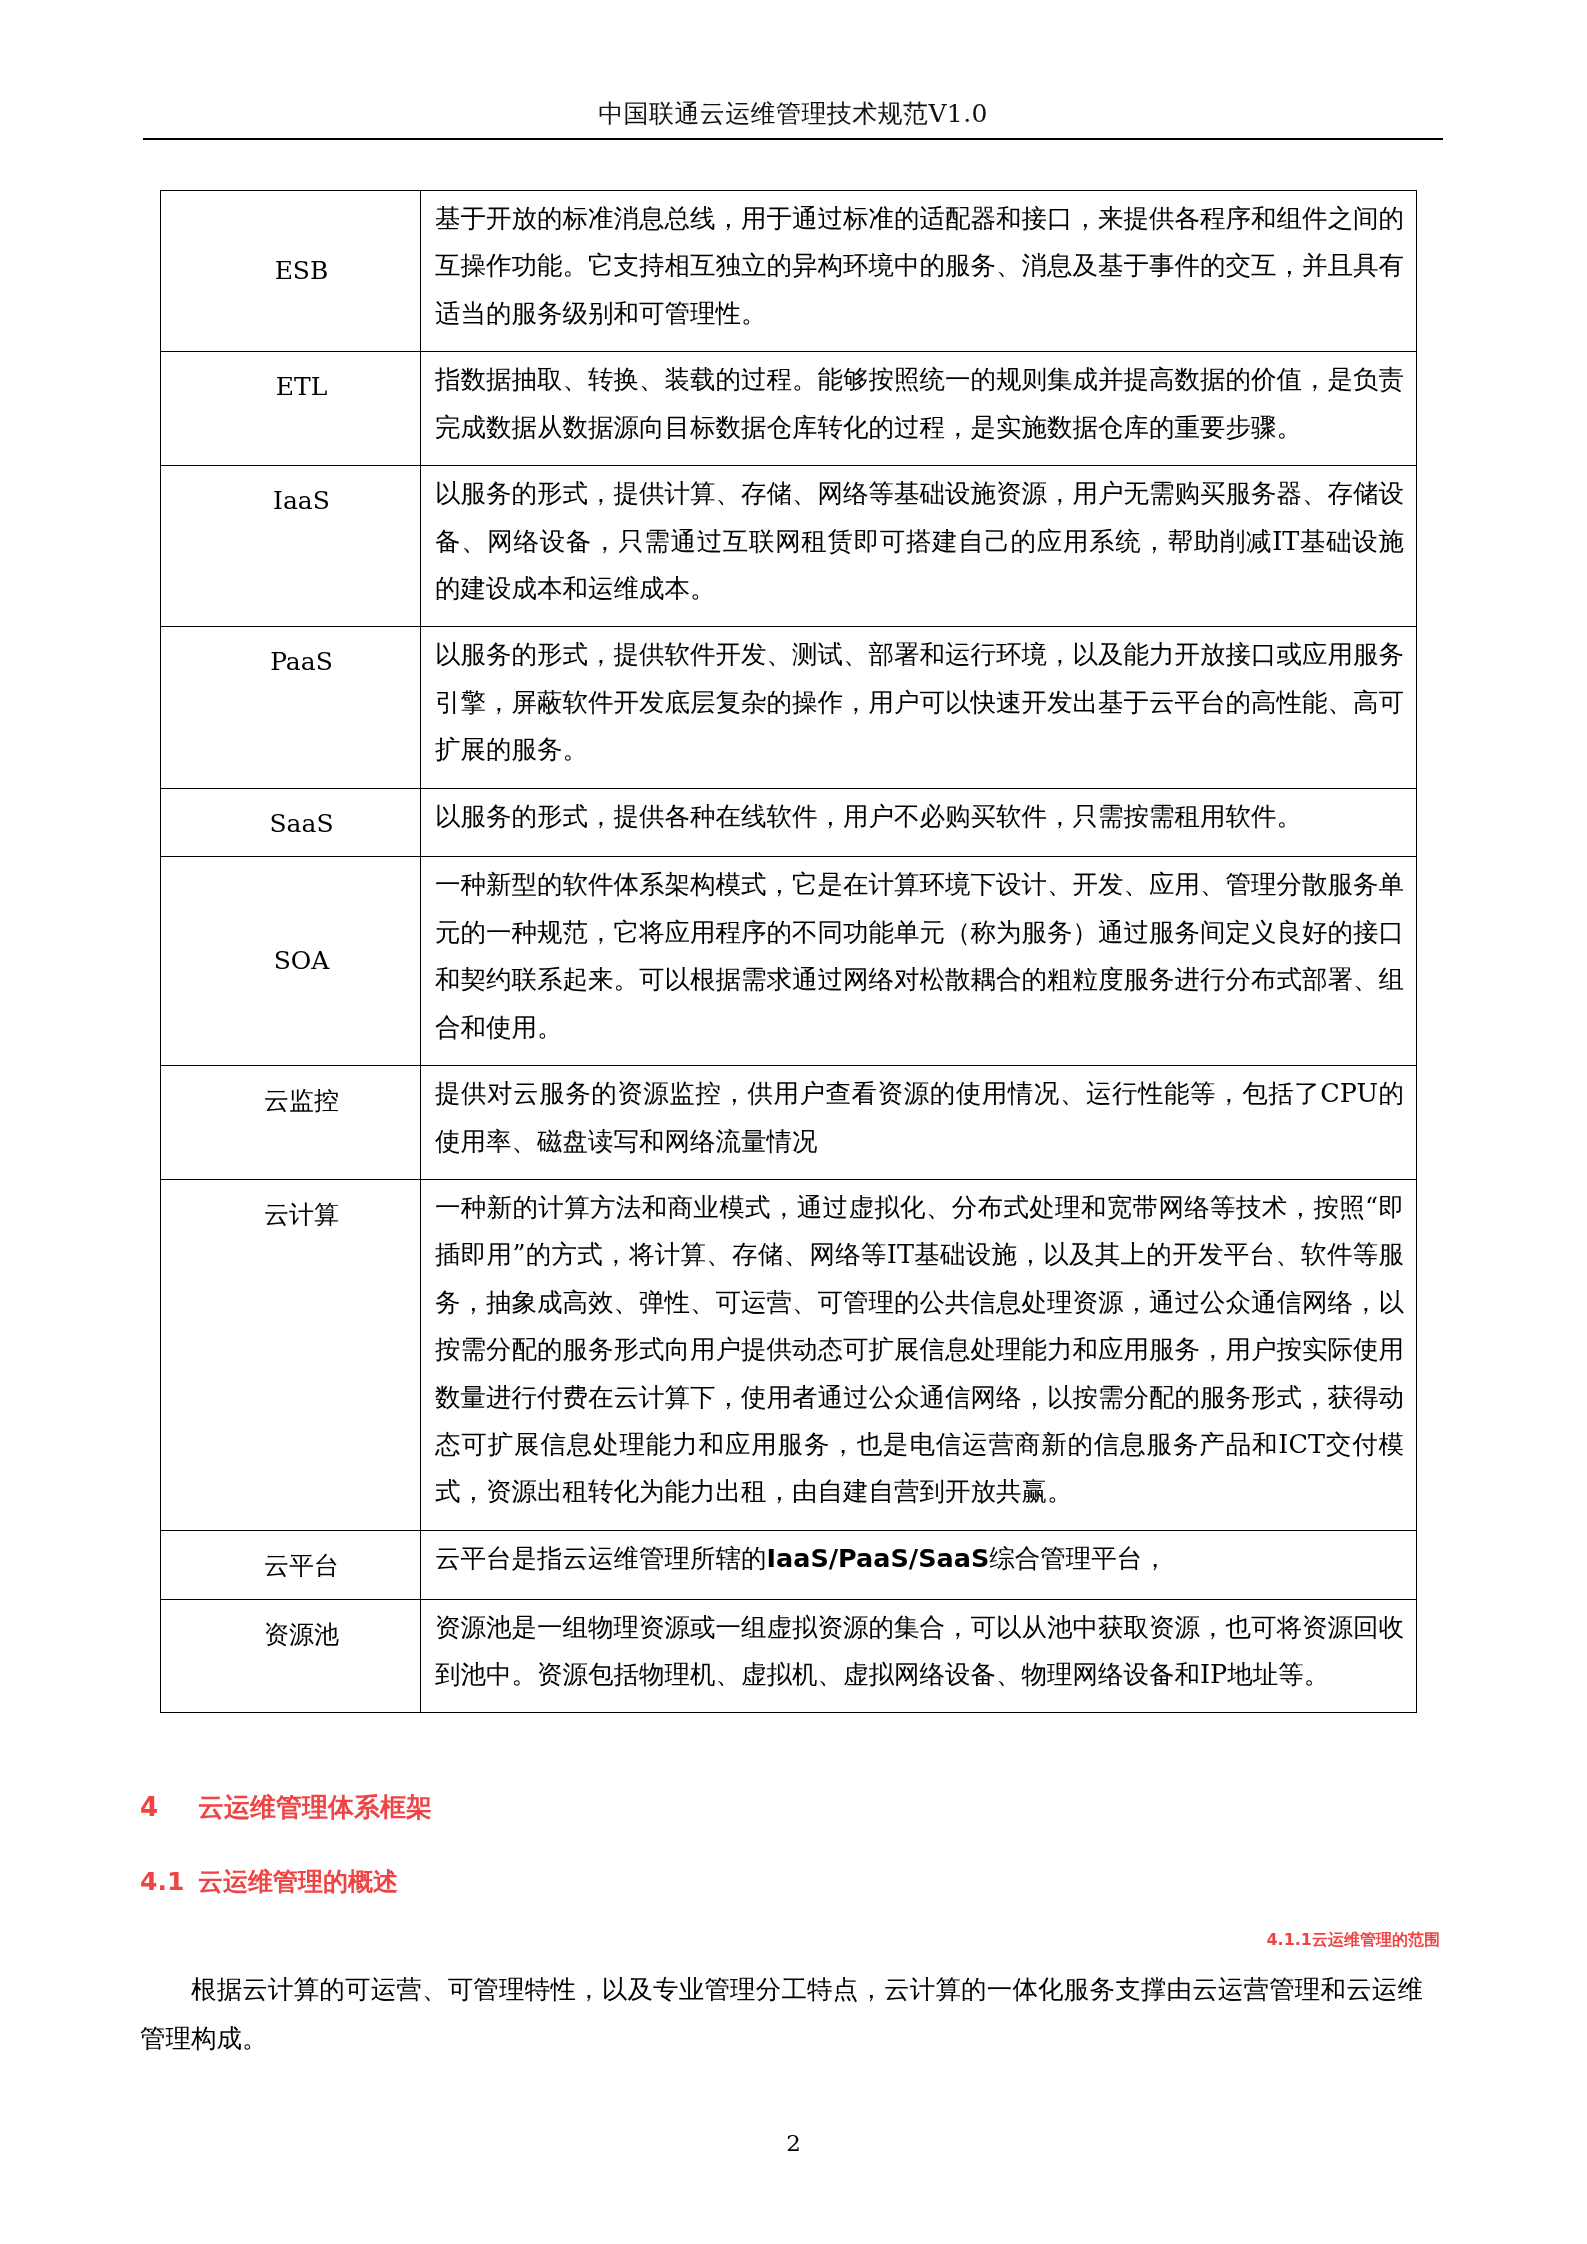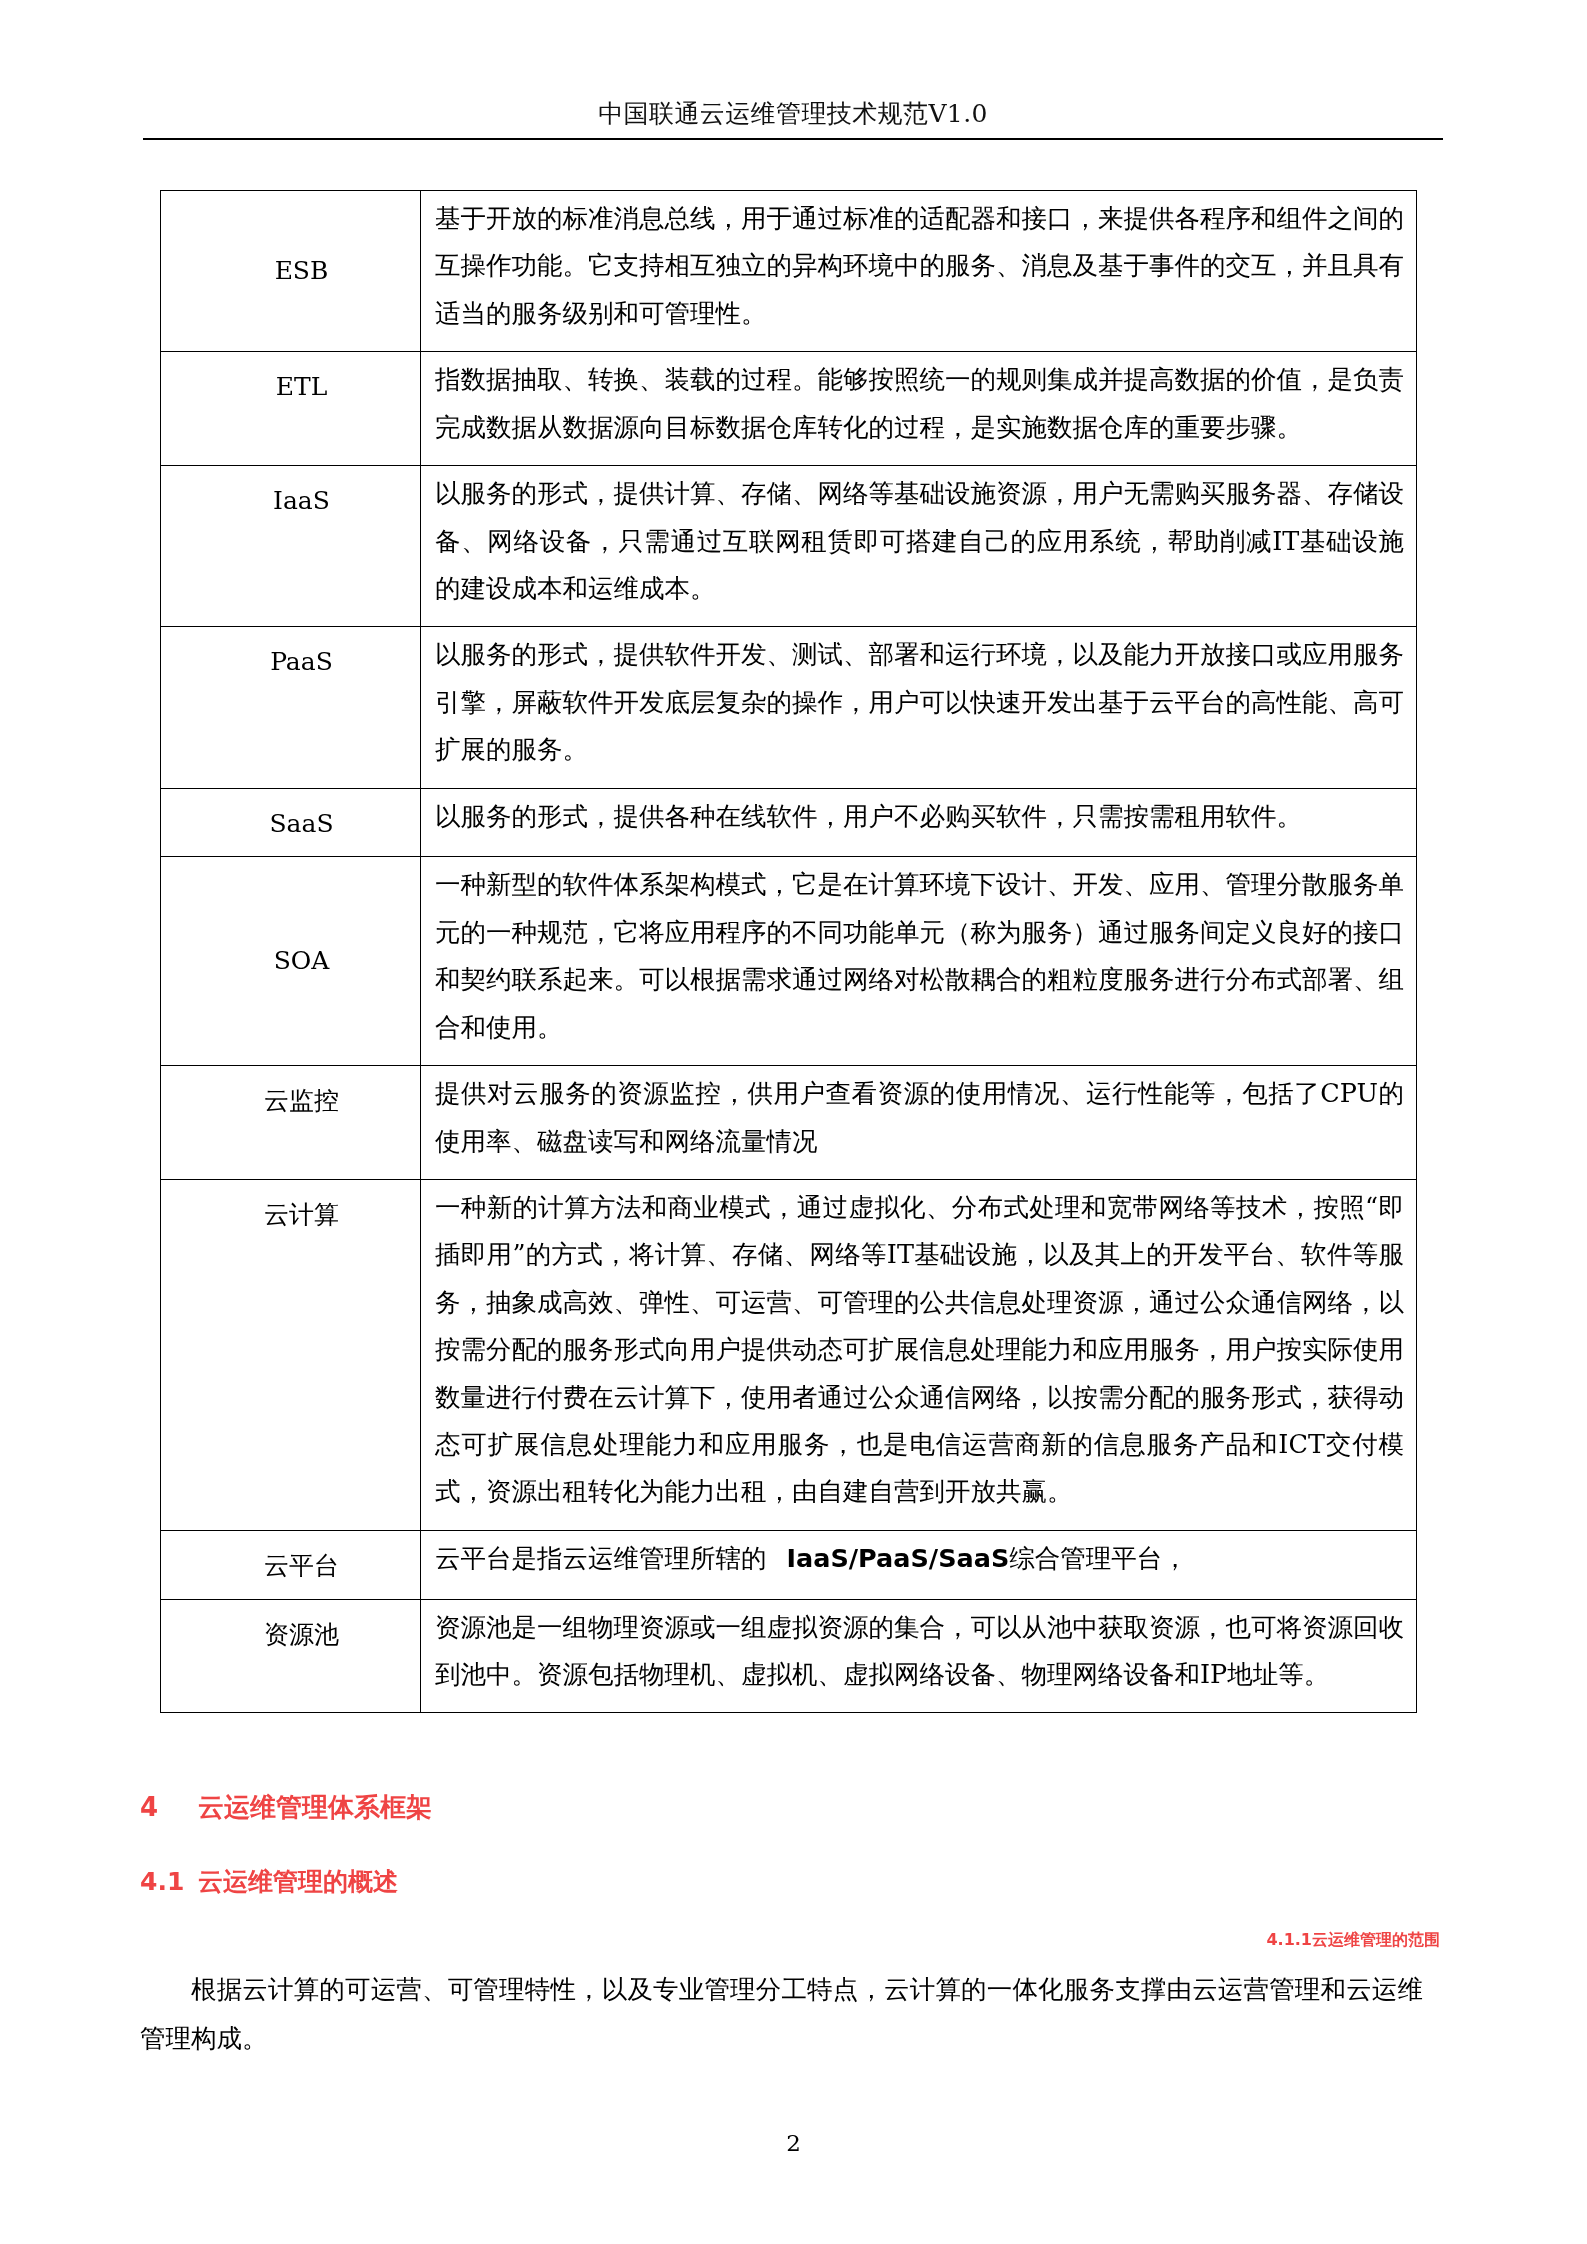--- a/index.html
+++ b/index.html
@@ -81,21 +81,20 @@
     font-family: "DejaVu Serif", "Liberation Serif", serif;
   }
   .glossary td.desc p {
     margin: 0;
     text-align: justify;
     text-justify: inter-ideograph;
   }
   .sans-bold {
     font-family: "DejaVu Sans", "Liberation Sans", sans-serif;
     font-weight: bold;
-    margin-left: 20px;
   }
 
   
   .body-zone {
     position: absolute;
     left: 140px;
     top: 1790px;
     width: 1300px;
   }
   .h-l1, .h-l2, .h-l3 {

